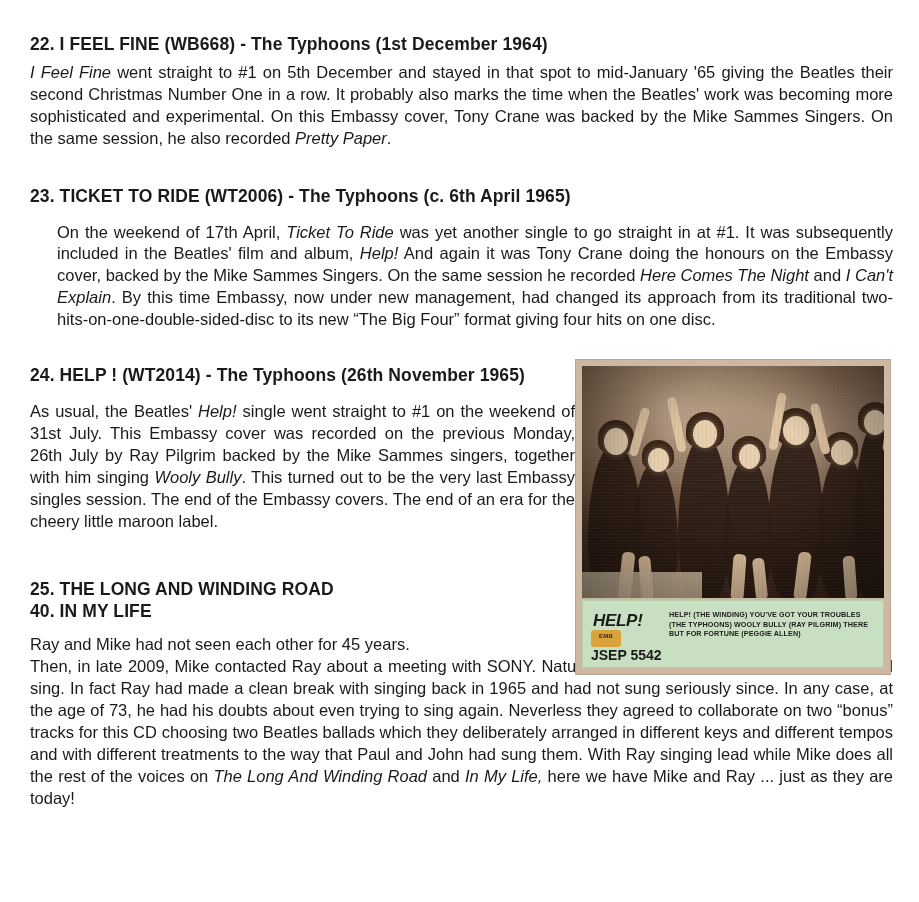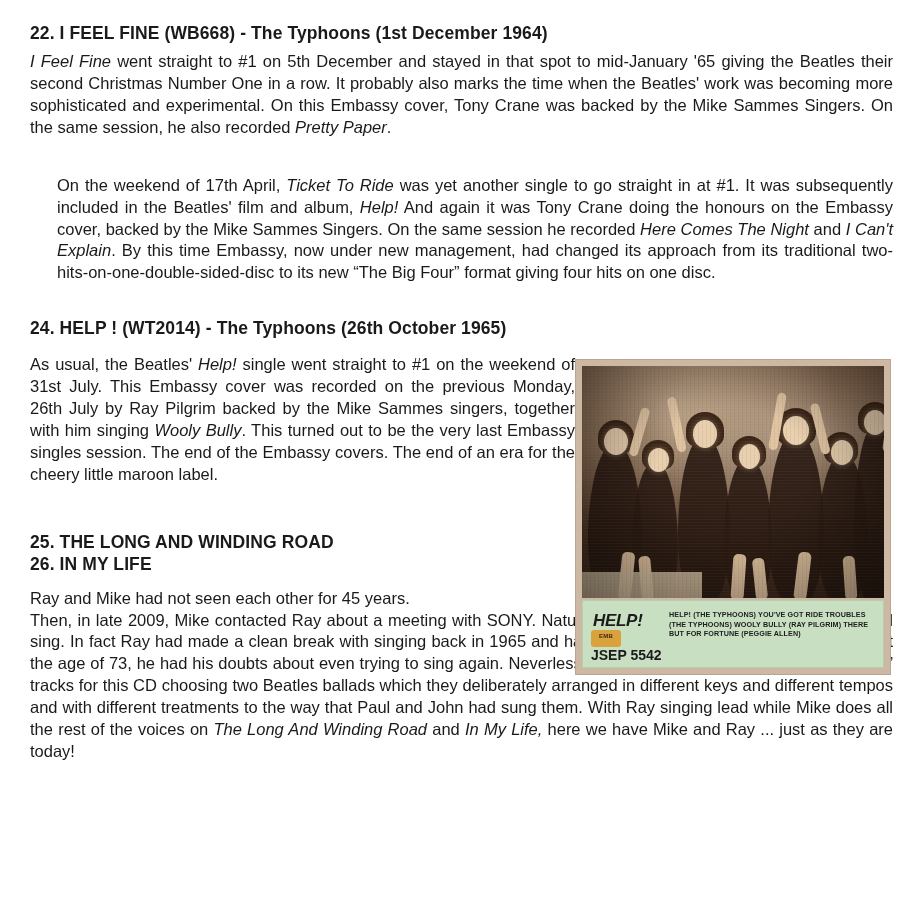--- a/index.html
+++ b/index.html
@@ -12,21 +12,21 @@
     background: #ffffff;
     font-family: "Liberation Sans", sans-serif;
     color: #1a1a1a;
     overflow: hidden;
   }
   .page {
     position: relative;
     width: 919px;
     height: 902px;
     box-sizing: border-box;
-    padding: 21px 26px 10px 30px;
+    padding: 32px 26px 10px 30px;
   }
   .entry-title {
     font-size: 17.5px;
     font-weight: bold;
     letter-spacing: 0.1px;
     margin: 0 0 6px 0;
     line-height: 1.25;
   }
   .body-text {
     font-size: 16.5px;
@@ -182,32 +182,33 @@
 <body>
 
 <div class="page">
 
   <div class="sec-22">
     <h2 class="entry-title">22. I FEEL FINE (WB668)  - The Typhoons (1st December 1964)</h2>
     <p class="body-text"><span class="it">I Feel Fine</span><span> went straight to #1 on 5th December and stayed in that spot to mid-January '65 giving the Beatles their second Christmas Number One in a row.   It probably also marks the time when the Beatles' work was becoming more sophisticated and experimental.   On this Embassy cover, Tony Crane was backed by the Mike Sammes Singers. On the same session, he also recorded </span><span class="it">Pretty Paper</span><span>.</span></p>
   </div>
 
   <div class="sec-23">
+    <h2 class="entry-title">23. TICKET TO RIDE (WT2006)  - The Typhoons (c. 6th April 1965)</h2>
     <p class="body-text"><span>On the weekend of 17th April, </span><span class="it">Ticket To Ride</span><span> was yet another single to go straight in at #1.  It was subsequently included in the Beatles' film and album, </span><span class="it">Help!</span><span>  And again it was Tony Crane doing the honours on the Embassy cover, backed by the Mike Sammes Singers.   On the same session he recorded </span><span class="it">Here Comes The Night</span><span> and </span><span class="it">I Can't Explain</span><span>.   By this time Embassy, now under new management, had changed its approach from its traditional two-hits-on-one-double-sided-disc to its new “The Big Four” format giving four hits on one disc.</span></p>
   </div>
 
   <div class="sec-24">
-    <h2 class="entry-title">24. HELP ! (WT2014) -  The Typhoons (26th October 1965)</h2>
+    <h2 class="entry-title">24. HELP ! (WT2014) -  The Typhoons (26th November 1965)</h2>
     <p class="body-text"><span>As usual, the Beatles' </span><span class="it">Help!</span><span> single went straight to #1 on the weekend of 31st July.        This Embassy cover was recorded on the previous Monday, 26th July by Ray Pilgrim backed by the Mike Sammes singers, together with him singing </span><span class="it">Wooly Bully</span><span>.    This turned out to be the very last Embassy singles session.  The end of the Embassy covers. The end of an era for the cheery little maroon label.</span></p>
   </div>
 
   <div class="sec-25">
     <h2 class="entry-title">
       <span>25. THE LONG AND WINDING ROAD</span><br>
-      <span>26.  IN MY LIFE</span><br>
+      <span>40.  IN MY LIFE</span><br>
     </h2>
   </div>
 
   <div class="sec-last">
     <p class="body-text"><span>Ray and Mike had not seen each other for 45 years.</span><br><span>Then, in late 2009, Mike contacted Ray about a meeting with SONY.   Naturally Mike asked Ray whether he could still sing.  In fact Ray had made a clean break with singing back in 1965 and had not sung seriously since. In any case, at the age of 73, he had his doubts about even trying to sing again.  Neverless they agreed to collaborate on two “bonus” tracks for this CD choosing two Beatles ballads which they deliberately arranged in different keys and different tempos and with different treatments to the way that Paul and John had sung them. With Ray singing lead while Mike does </span><span class="bd">all</span><span> the rest of the voices on </span><span class="it">The Long And Winding Road</span><span> and </span><span class="it">In My Life,</span><span> here we have Mike and Ray ... just as they are today!</span></p>
   </div>
 
   <div class="sleeve">
     <div class="sleeve-photo">
 
@@ -254,21 +255,21 @@
       <div class="leg" style="left:262px;top:190px; width:12px; height:44px; transform: rotate(-4deg);"></div>
 
       <div class="fig" style="left:0px; top:206px; width:120px; height:34px; background:#d8c3a4; border-radius:0; opacity:0.85;"></div>
 
       <div class="grain"></div>
       <div class="vign"></div>
     </div>
 
     <div class="sleeve-bottom">
       <div class="help-title">HELP!</div>
-      <div class="track-list">HELP! (THE TYPHOONS) YOU'VE GOT RIDE TROUBLES (THE TYPHOONS) WOOLY BULLY (RAY PILGRIM) THERE BUT FOR FORTUNE (PEGGIE ALLEN)</div>
+      <div class="track-list">HELP! (THE WINDING) YOU'VE GOT YOUR TROUBLES (THE TYPHOONS) WOOLY BULLY (RAY PILGRIM) THERE BUT FOR FORTUNE (PEGGIE ALLEN)</div>
       <div class="emb-logo">
         <span>EMB</span>
       </div>
       <div class="cat-no">JSEP 5542</div>
     </div>
   </div>
 
 </div>
 
 </body></html>

